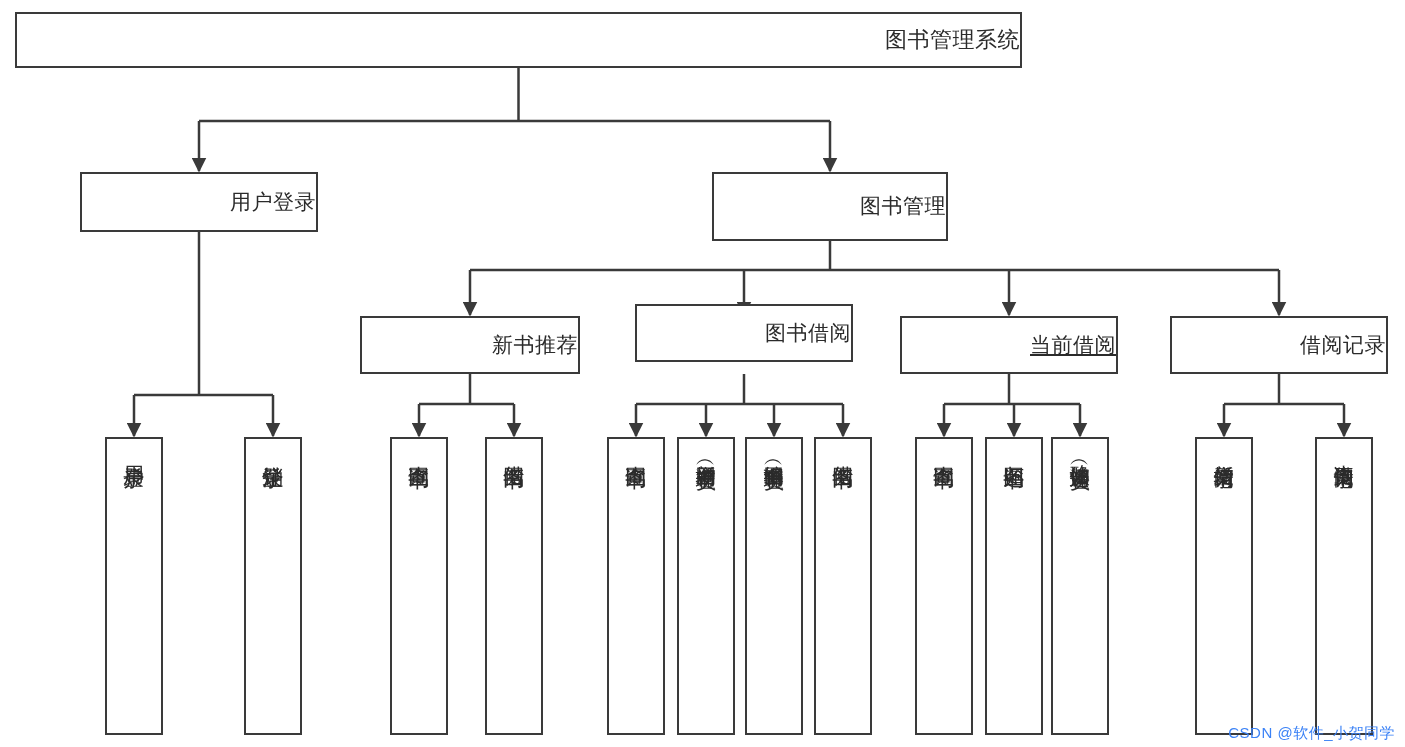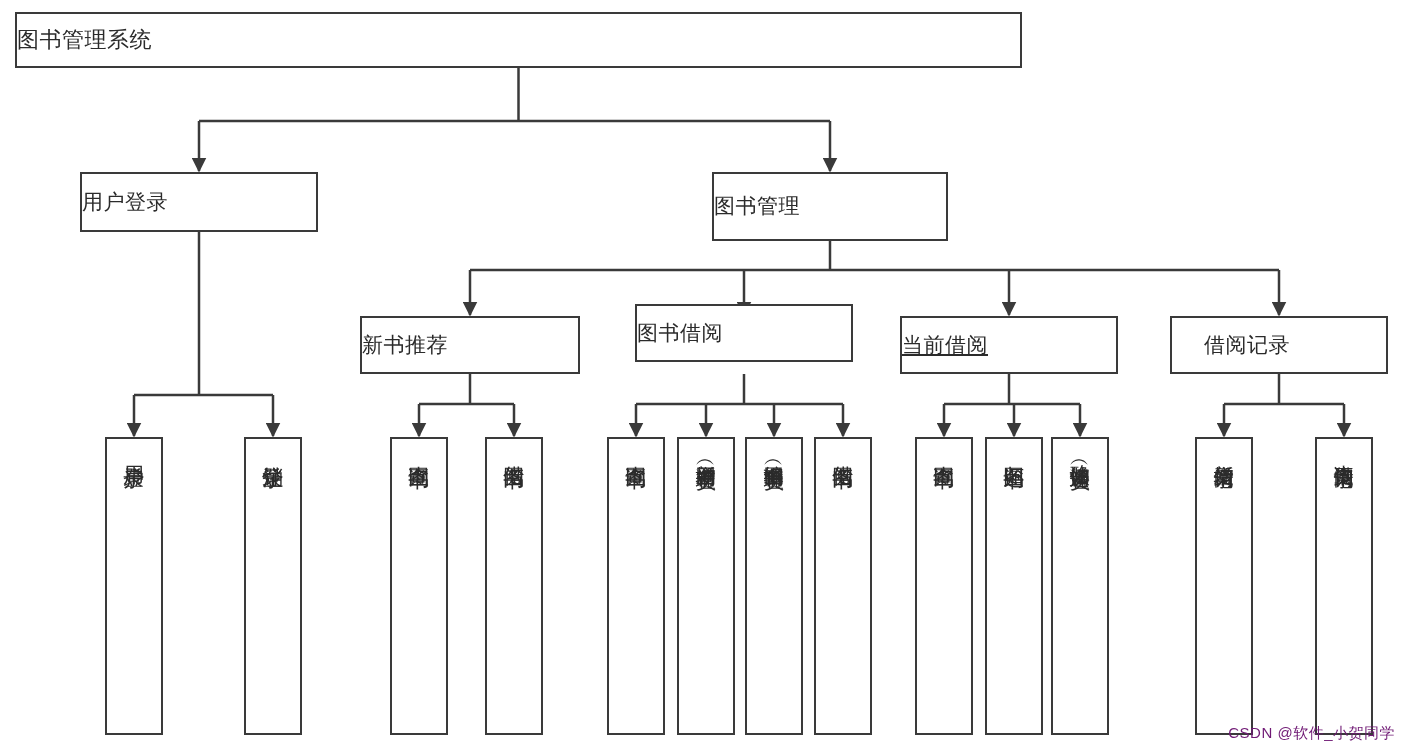--- a/index.html
+++ b/index.html
@@ -25,21 +25,21 @@
     height: 747px;
     pointer-events: none;
   }
   .node {
     position: absolute;
     box-sizing: border-box;
     background: #ffffff;
     border: 2.5px solid #3a3a3a;
     display: flex;
     align-items: center;
-    justify-content: flex-start;
+    justify-content: flex-end;
     color: #2b2b2b;
   }
   .node .label {
     display: block;
     text-align: center;
     line-height: 1.08;
     white-space: nowrap;
   }
   
   .node.horiz .label {
@@ -64,21 +64,21 @@
     white-space: nowrap;
   }
   .node.vert.tall .label {
     font-size: 20px;
   }
   #watermark {
     position: absolute;
     right: 10px;
     bottom: 4px;
     font-size: 15px;
-    color: #701a75;
+    color: #3b82f6;
     letter-spacing: 0.5px;
     white-space: nowrap;
   }
 </style>
 </head>
 <body>
 
 <div id="canvas">
 
   <svg id="edges" viewBox="0 0 1405 747" xmlns="http://www.w3.org/2000/svg">

